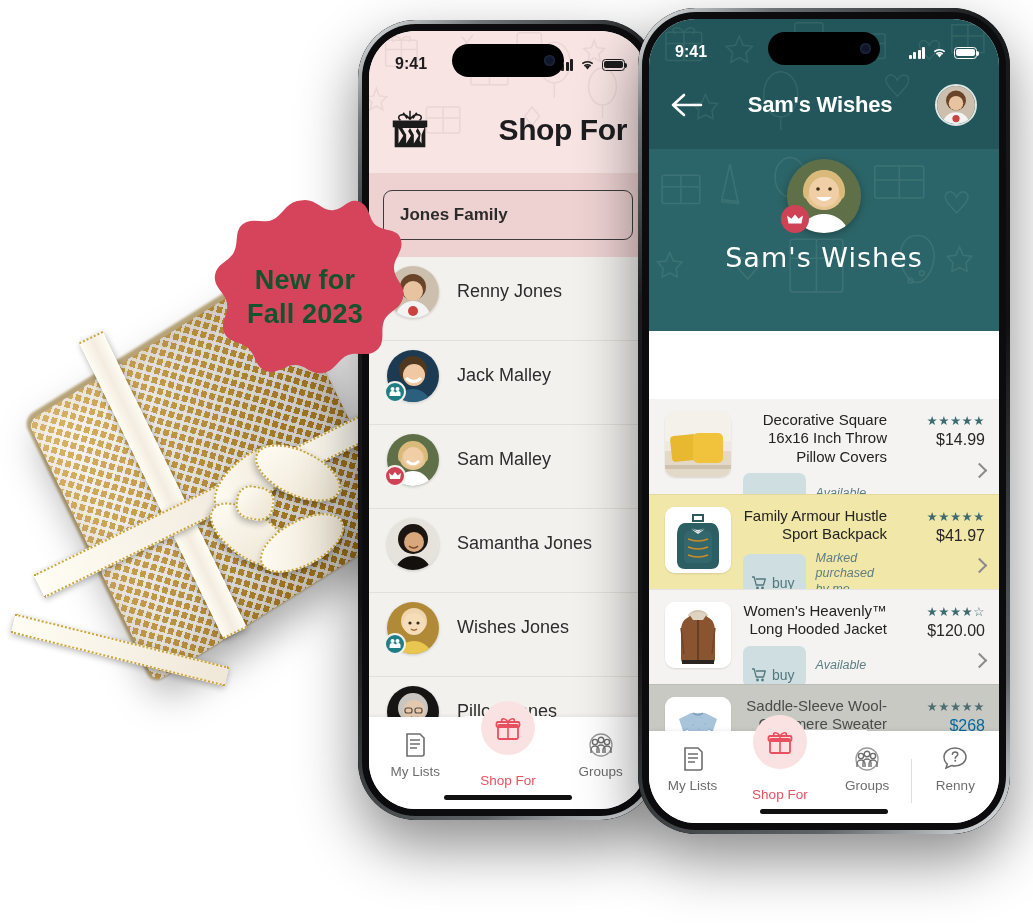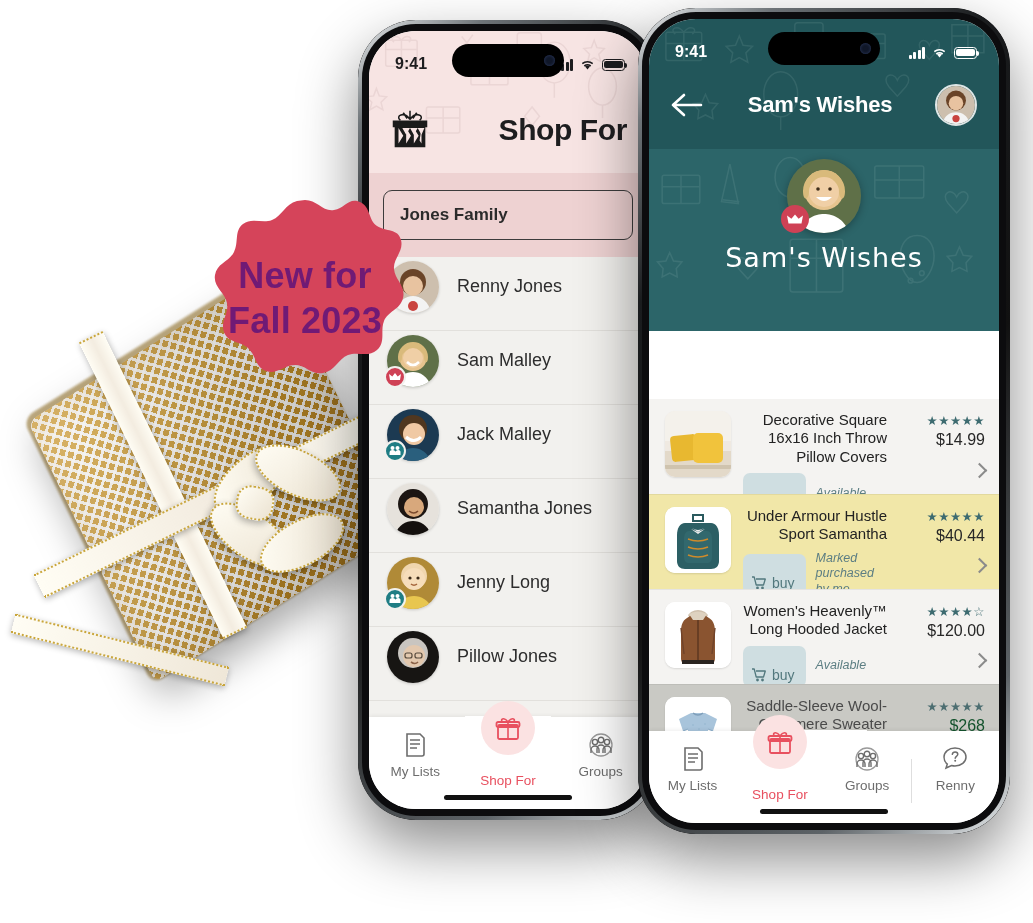--- a/index.html
+++ b/index.html
@@ -64,21 +64,21 @@
     box-shadow:0 2px 6px rgba(0,0,0,.28);
   }
 
   
   .badge{
     position:absolute; left:205px; top:198px; width:200px; height:200px; z-index:6;
     display:flex; align-items:center; justify-content:center; text-align:center;
   }
   .badge svg{ position:absolute; inset:0; width:200px; height:200px; }
   .badge .badge-text{
-    position:relative; color:#701a75; font-size:36px; line-height:1.25;
+    position:relative; color:#14532d; font-size:27px; line-height:1.25;
     font-weight:700; letter-spacing:.2px;
   }
 
   
   .phone{
     position:absolute; border-radius:58px; background:#0c0c0e;
     box-shadow:0 26px 60px rgba(0,0,0,.45);
   }
   .phone:before{  
     content:""; position:absolute; inset:0; border-radius:58px;
@@ -134,21 +134,21 @@
     position:absolute; top:142px; left:0; right:0; height:84px;
     background:#eed2d2; display:flex; align-items:center; padding:0 14px;
   }
   .l-select{
     flex:1; height:50px; border:1.6px solid #3c3c3c; border-radius:9px;
     display:flex; align-items:center; padding:0 16px;
     font-size:17px; font-weight:700; color:#2b2b2b;
   }
   .l-list{ position:absolute; top:226px; left:0; right:0; bottom:92px; background:#f2f1ee; }
   .person{
-    height:74px; display:flex; align-items:center; padding:0 0 14px 18px;
+    height:84px; display:flex; align-items:center; padding:0 0 14px 18px;
     border-bottom:1px solid #e2e0dc;
   }
   .avatar{
     width:52px; height:52px; border-radius:50%; flex:0 0 52px; position:relative;
     overflow:visible; box-shadow:0 1px 3px rgba(0,0,0,.18);
   }
   .avatar .face{ position:absolute; inset:0; border-radius:50%; overflow:hidden; }
   .mini-badge{
     position:absolute; left:-3px; bottom:-1px; width:22px; height:22px; border-radius:50%;
     display:flex; align-items:center; justify-content:center; border:2px solid #f2f1ee;
@@ -251,21 +251,21 @@
     border-radius:7px; padding:21px 11px 4px 8px; color:#52787d; font-size:14px;
   }
   .pstatus{ font-size:12.5px; font-style:italic; color:#5c7e83; line-height:1.25; }
   .pright{
     width:86px; flex:0 0 86px; display:flex; flex-direction:column; align-items:flex-end;
     padding-top:2px; position:relative; height:100%;
   }
   .stars{ color:#3d6b70; font-size:12.5px; letter-spacing:0.5px; }
   .prow.grey .stars{ color:#4d6e71; }
   .price{ margin-top:3px; font-size:16px; color:#272727; }
-  .prow.grey .price{ color:#14532d;text-align:right; }
+  .prow.grey .price{ color:#0369a1;text-align:right; }
   .chev{
     position:absolute; right:0; bottom:6px; width:11px; height:11px;
     border-right:2px solid #8b8b8b; border-top:2px solid #8b8b8b;
     transform:rotate(45deg);
   }
 </style>
 </head>
 <body>
 
 <div class="stage">
@@ -388,57 +388,57 @@
                 </svg>
             </div>
           </div>
           <div class="person-name">Renny Jones</div>
         </div>
 
         <div class="person">
           <div class="avatar">
             <div class="face">
               <svg viewBox="0 0 52 52">
-                  <rect width="52" height="52" fill="#5f7048"></rect>
-                <circle cx="26" cy="22" r="14" fill="#e7c48f"></circle>
-                <path d="M11 22a15 15 0 0 1 30 0c0 8-4 6-4 0s-8-7-11-7-11 1-11 7-4 8-4 0z" fill="#d9ba7b"></path>
-                <circle cx="26" cy="23" r="10" fill="#f0cfa6"></circle>
-                <path d="M20 27q6 6 12 0" stroke="#fff" stroke-width="2.5" fill="none"></path>
-                <path d="M8 52c3-11 11-15 18-15s15 4 18 15z" fill="#ffffff"></path>
-                </svg>
-            </div>
-            <span class="mini-badge mb-crown">
-              <svg width="12" height="10" viewBox="0 0 12 10">
-                  <path d="M1 8h10l1-6-3.3 2.4L6 1 3.3 4.4 0 2z" fill="#fff"></path>
-                </svg>
-            </span>
-          </div>
-          <div class="person-name">Sam Malley</div>
-        </div>
-
-        <div class="person">
-          <div class="avatar">
-            <div class="face">
-              <svg viewBox="0 0 52 52">
                   <rect width="52" height="52" fill="#1c3a52"></rect>
                 <circle cx="26" cy="20" r="14" fill="#50371f"></circle>
                 <circle cx="27" cy="25" r="11" fill="#f0c9a4"></circle>
                 <path d="M19 28q8 7 15 0" stroke="#fff" stroke-width="3" fill="none"></path>
                 <path d="M9 52c3-9 10-13 17-13s15 4 17 13z" fill="#2a5f7d"></path>
                 </svg>
             </div>
             <span class="mini-badge mb-group">
               <svg width="12" height="11" viewBox="0 0 12 11">
                   <circle cx="3.5" cy="3" r="2" fill="#fff"></circle>
                   <circle cx="8.5" cy="3" r="2" fill="#fff"></circle>
                   <path d="M.5 10v-2a3 3 0 0 1 6 0v2zM6 10V8a3 3 0 0 1 5.5-1.6V10z" fill="#fff"></path>
                 </svg>
             </span>
           </div>
           <div class="person-name">Jack Malley</div>
+        </div>
+
+        <div class="person">
+          <div class="avatar">
+            <div class="face">
+              <svg viewBox="0 0 52 52">
+                  <rect width="52" height="52" fill="#5f7048"></rect>
+                <circle cx="26" cy="22" r="14" fill="#e7c48f"></circle>
+                <path d="M11 22a15 15 0 0 1 30 0c0 8-4 6-4 0s-8-7-11-7-11 1-11 7-4 8-4 0z" fill="#d9ba7b"></path>
+                <circle cx="26" cy="23" r="10" fill="#f0cfa6"></circle>
+                <path d="M20 27q6 6 12 0" stroke="#fff" stroke-width="2.5" fill="none"></path>
+                <path d="M8 52c3-11 11-15 18-15s15 4 18 15z" fill="#ffffff"></path>
+                </svg>
+            </div>
+            <span class="mini-badge mb-crown">
+              <svg width="12" height="10" viewBox="0 0 12 10">
+                  <path d="M1 8h10l1-6-3.3 2.4L6 1 3.3 4.4 0 2z" fill="#fff"></path>
+                </svg>
+            </span>
+          </div>
+          <div class="person-name">Sam Malley</div>
         </div>
 
         <div class="person">
           <div class="avatar">
             <div class="face">
               <svg viewBox="0 0 52 52">
                   <rect width="52" height="52" fill="#e6e2dc"></rect>
                 <circle cx="26" cy="21" r="15" fill="#1c1512"></circle>
                 <circle cx="27" cy="24" r="10" fill="#d8a87c"></circle>
                 <path d="M22 28q5 4 9 0" stroke="#7a4a2e" stroke-width="1.6" fill="none"></path>
@@ -463,21 +463,21 @@
                 </svg>
             </div>
             <span class="mini-badge mb-group">
               <svg width="12" height="11" viewBox="0 0 12 11">
                   <circle cx="3.5" cy="3" r="2" fill="#fff"></circle>
                   <circle cx="8.5" cy="3" r="2" fill="#fff"></circle>
                   <path d="M.5 10v-2a3 3 0 0 1 6 0v2zM6 10V8a3 3 0 0 1 5.5-1.6V10z" fill="#fff"></path>
                 </svg>
             </span>
           </div>
-          <div class="person-name">Jenny Long</div>
+          <div class="person-name">Wishes Jones</div>
         </div>
 
         <div class="person">
           <div class="avatar">
             <div class="face">
               <svg viewBox="0 0 52 52">
                   <rect width="52" height="52" fill="#171513"></rect>
                 <circle cx="26" cy="22" r="15" fill="#c9c5c0"></circle>
                 <circle cx="27" cy="25" r="11" fill="#e3c8ae"></circle>
                 <rect x="18" y="22" width="7" height="5" rx="2" fill="none" stroke="#55493c" stroke-width="1.2"></rect>
@@ -676,36 +676,36 @@
                 <rect width="66" height="66" fill="#fff"></rect>
               <path d="M28 8h10v6H28z" fill="none" stroke="#2a5a5e" stroke-width="2"></path>
               <path d="M20 16h26c5 0 8 5 8 12v26c0 5-3 8-8 8H20c-5 0-8-3-8-8V28c0-7 3-12 8-12z" fill="#2c5f64"></path>
               <path d="M24 24h18c3 0 5 3 5 8v18c0 4-2 6-5 6H24c-3 0-5-2-5-6V32c0-5 2-8 5-8z" fill="#32686d"></path>
               <path d="M23 32q10 4 20 0M23 40q10 4 20 0M23 48q10 4 20 0" stroke="#cf8b2a" stroke-width="1.4" fill="none"></path>
               <path d="M26 22l7 5 7-5-7 3z" fill="#e9e9e9"></path>
               <path d="M27 21q6 4 12 0l-6 4z" fill="#ededed"></path>
               </svg>
           </div>
           <div class="pmid">
-            <div class="ptitle">Under Armour Hustle Sport Samantha</div>
+            <div class="ptitle">Family Armour Hustle Sport Backpack</div>
             <div class="pactions">
               <span class="buy-btn">
                 <svg width="16" height="14" viewBox="0 0 16 14">
                     <path d="M1 1h2.2l2 8h7.3l1.8-6H5" stroke="#52787d" stroke-width="1.3" fill="none" stroke-linejoin="round"></path>
                     <circle cx="6.5" cy="12" r="1.4" fill="#52787d"></circle>
                     <circle cx="11.5" cy="12" r="1.4" fill="#52787d"></circle>
                   </svg>
                 <span>buy</span>
               </span>
               <span class="pstatus">Marked purchased by me</span>
             </div>
           </div>
           <div class="pright">
             <span class="stars">★★★★★</span>
-            <span class="price">$40.44</span>
+            <span class="price">$41.97</span>
             <span class="chev"></span>
           </div>
         </div>
 
         <div class="prow white">
           <div class="pthumb">
             <svg viewBox="0 0 66 66">
                 <rect width="66" height="66" fill="#fff"></rect>
               <path d="M26 10q7-4 14 0l3 3-3 5H26l-3-5z" fill="#cfc0ad"></path>
               <path d="M22 16c4-3 8-4 11-4s7 1 11 4c5 3 6 8 6 14v26c0 4-2 6-5 6H21c-3 0-5-2-5-6V30c0-6 1-11 6-14z" fill="#8a5430"></path>

